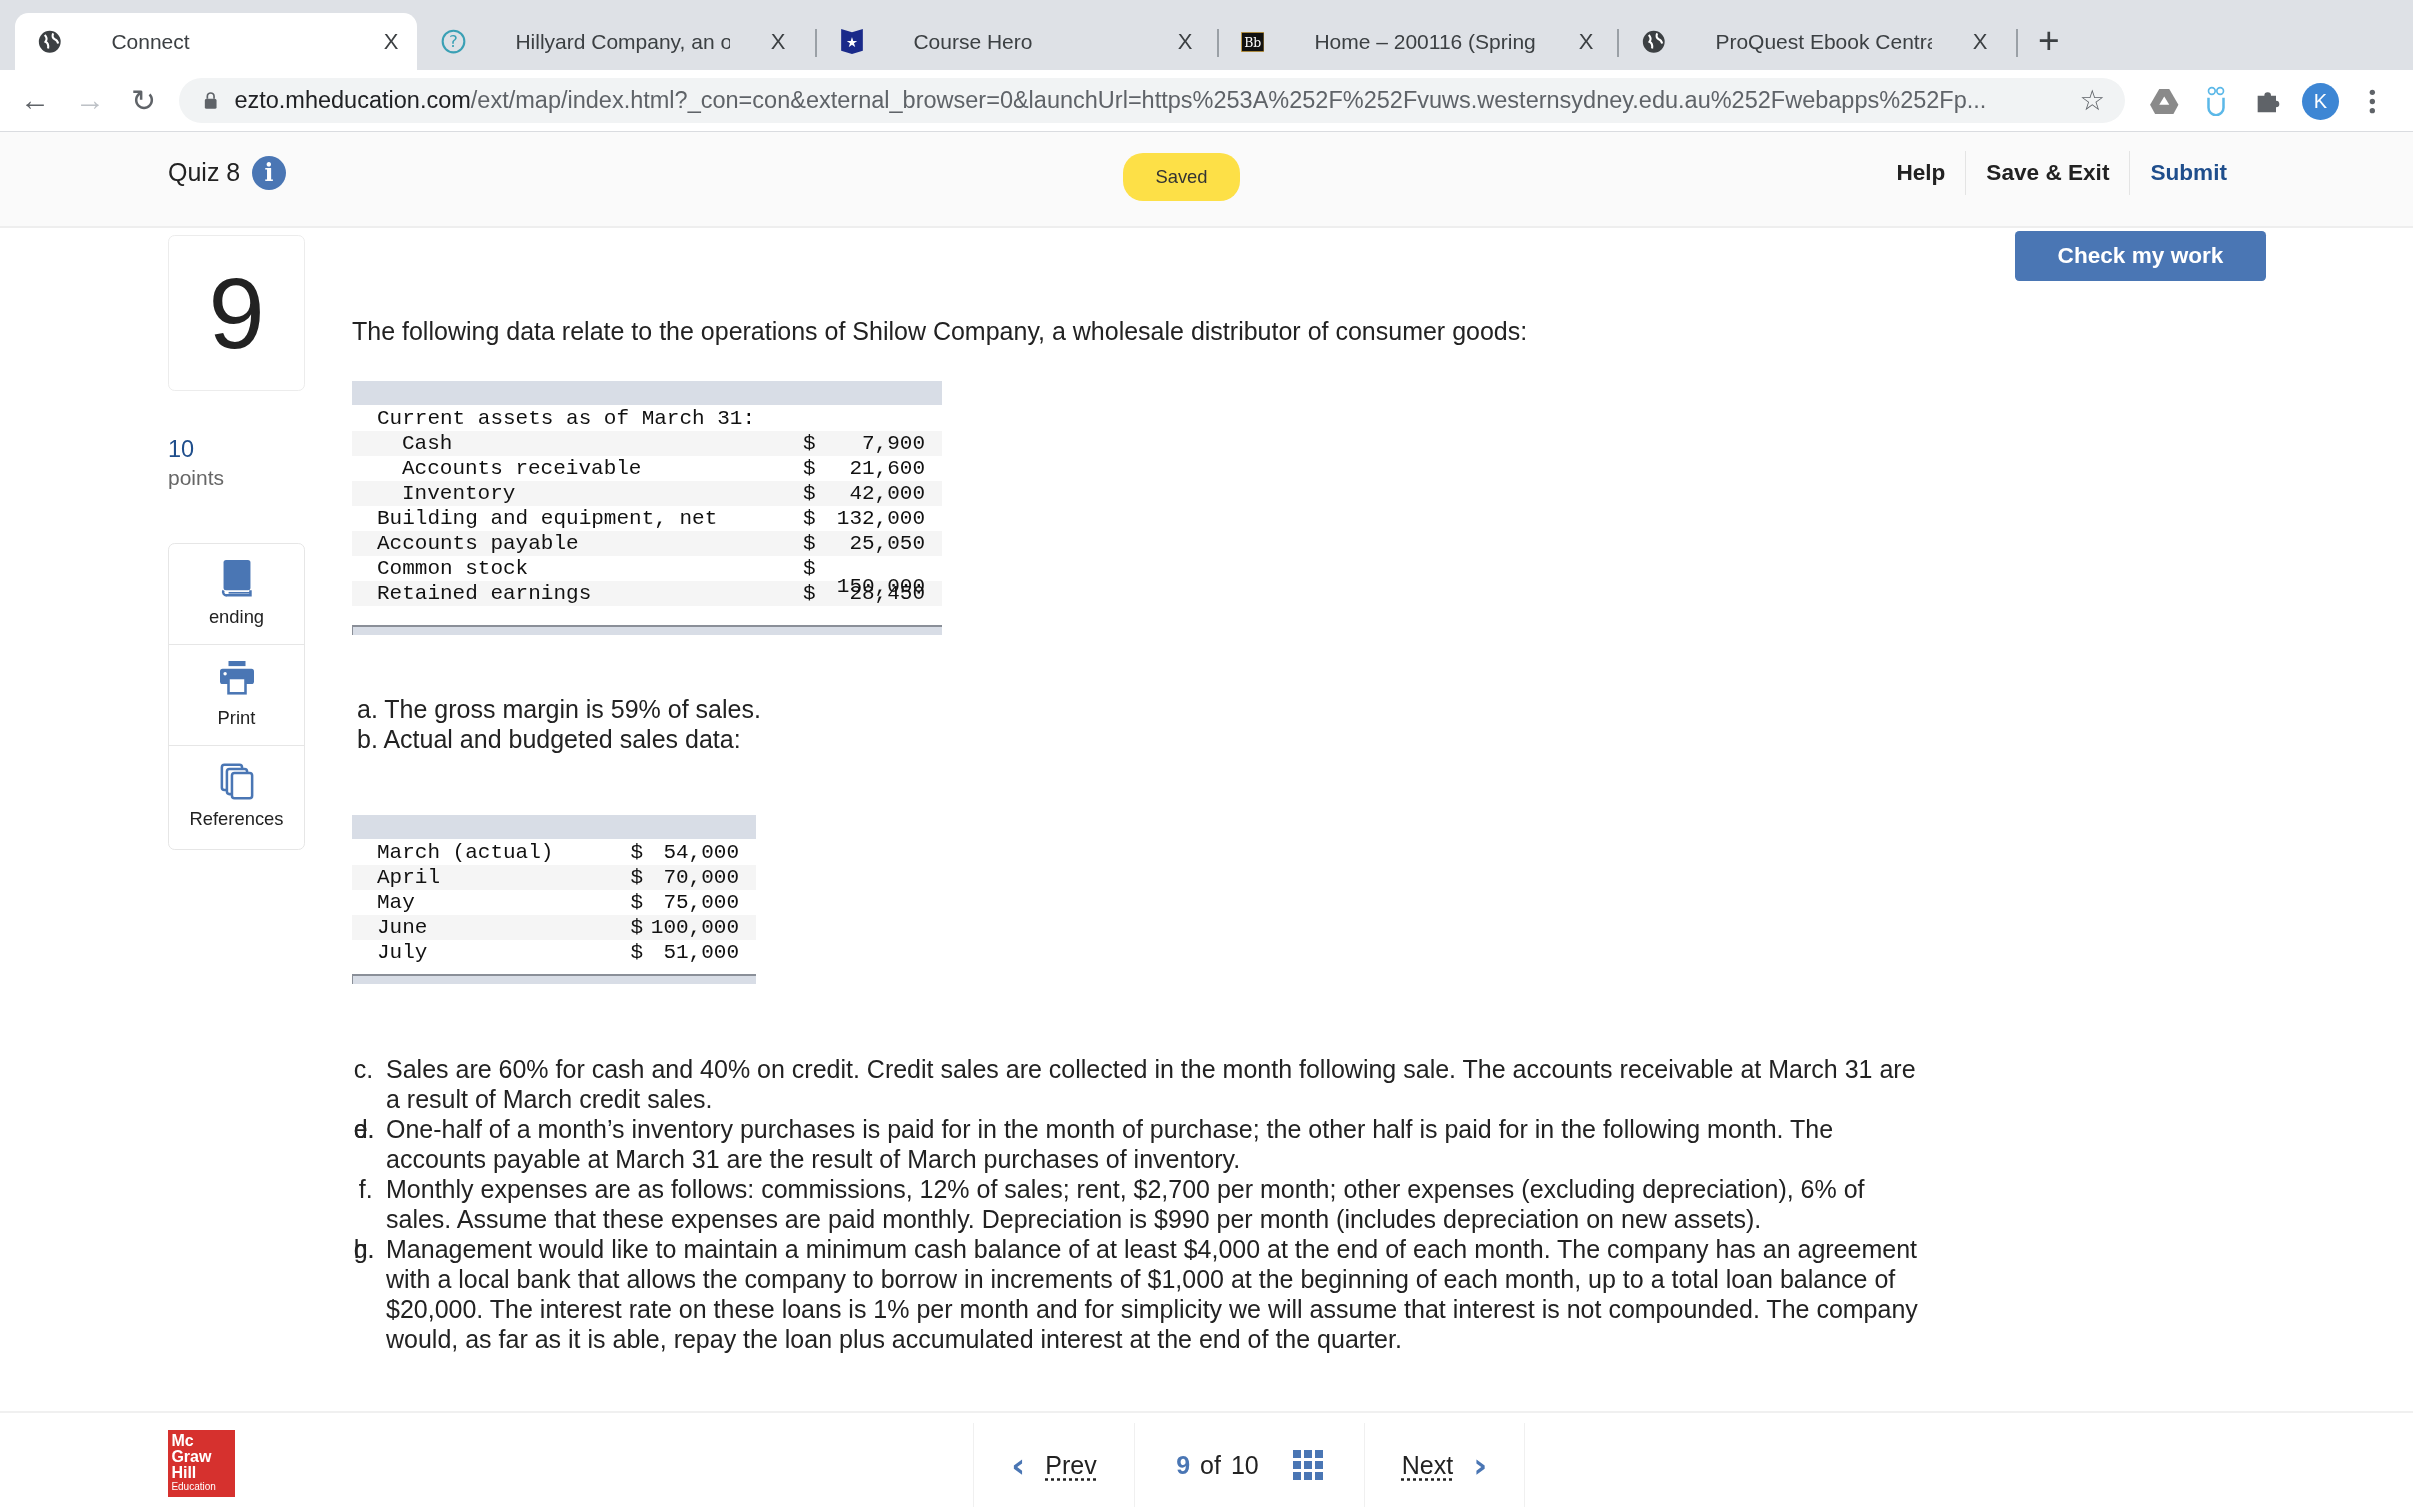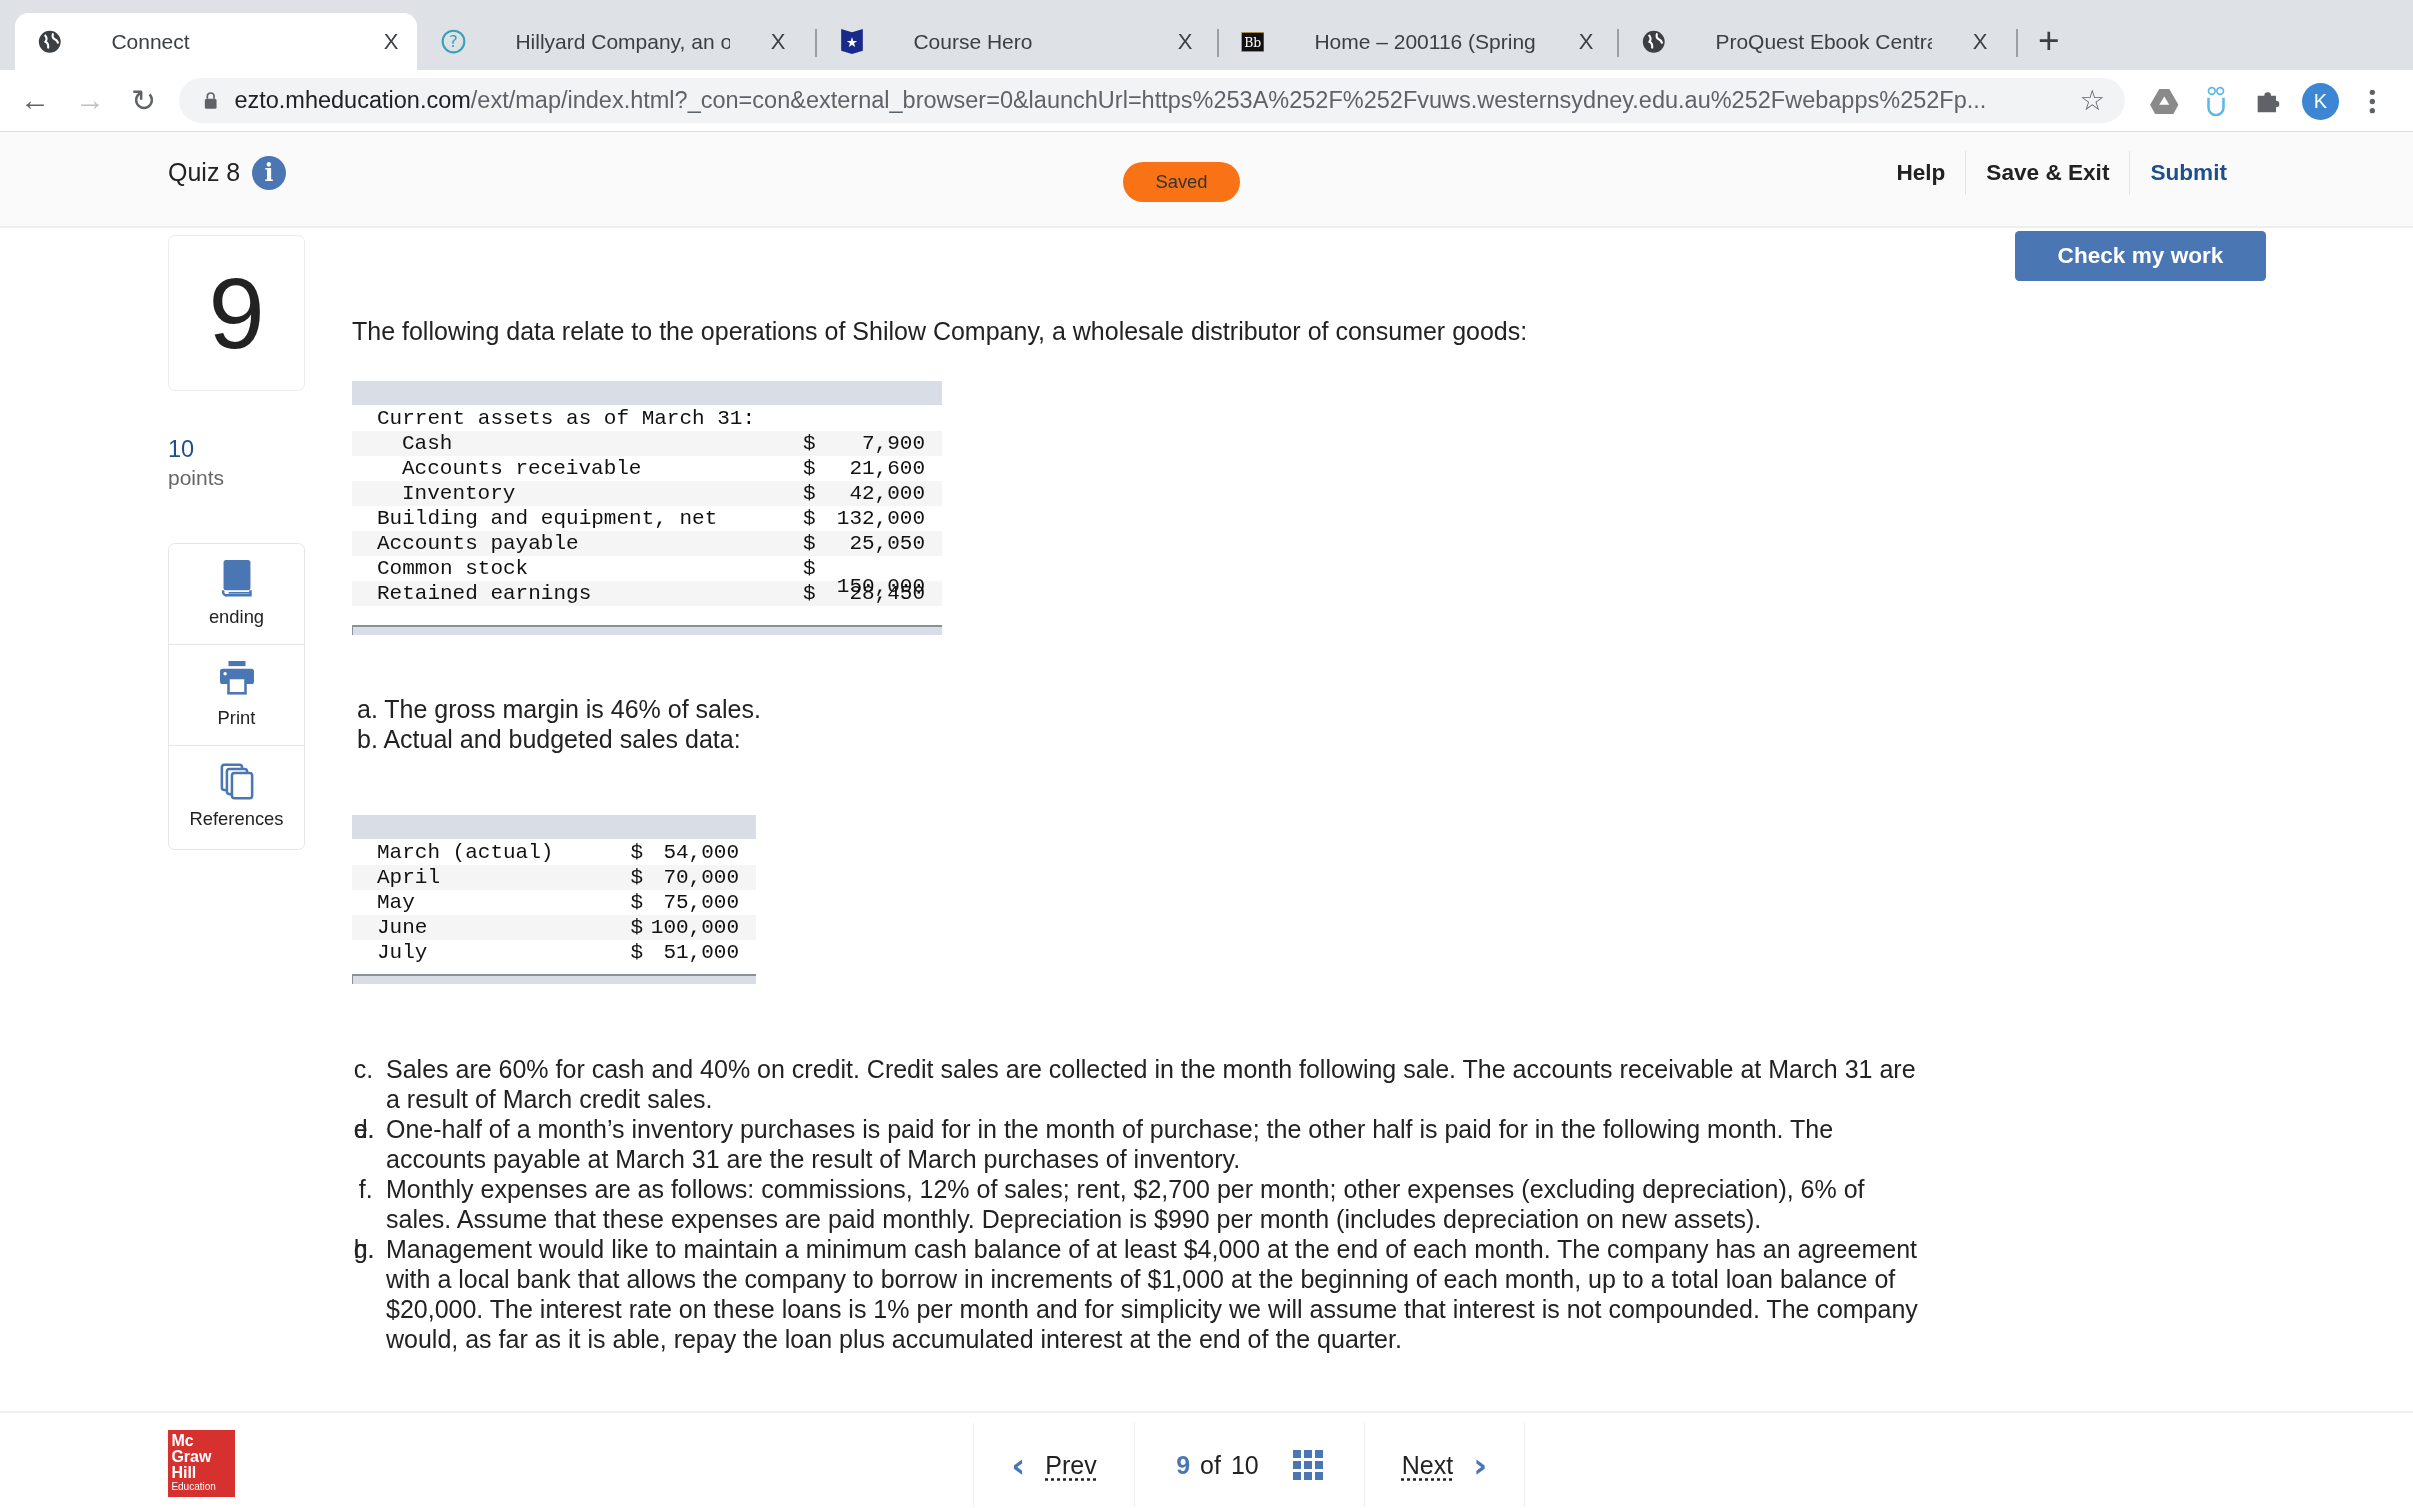--- a/index.html
+++ b/index.html
@@ -22,21 +22,21 @@
   .omnibox .lock { margin-left: 25px; width: 13.4px; height: 17px; position: relative; }
   .omnibox .url { margin-left: 17px; font-size: 23.5px; color: #5f6368; white-space: nowrap; overflow: hidden; flex: 1; }
   .omnibox .url b { color: #202124; font-weight: normal; }
   .omnibox .star { margin-right: 20px; font-size: 28.5px; color: #5f6368; }
   .tb-right { position: absolute; top: 11.7px; display: flex; align-items: center; justify-content: center; height: 39px; }
 
   
   .app-header { position: absolute; left: 0; top: 132px; width: 2413px; height: 96px; background: #fafafa; border-bottom: 2.5px solid #eeeeee; }
   .quiz-title { position: absolute; left: 168px; top: 23.5px; font-size: 25px; color: #222; display: flex; align-items: center; }
   .info-icon { margin-left: 11.7px; width: 34px; height: 34px; border-radius: 50%; background: #4a76b4; color: #fff; font-family: "DejaVu Serif", serif; font-weight: bold; font-size: 23.5px; display: flex; align-items: center; justify-content: center; }
-  .saved-pill { position: absolute; left: 1123px; top: 30px; width: 117px; height: 40px; background: #f97316; border-radius: 20px; font-size: 18.4px; color: #333; display: flex; align-items: center; justify-content: center; }
+  .saved-pill { position: absolute; left: 1123px; top: 21px; width: 117px; height: 48px; background: #fde047; border-radius: 20px; font-size: 18.4px; color: #333; display: flex; align-items: center; justify-content: center; }
   .hdr-links { position: absolute; right: 186px; top: 23.5px; height: 34px; display: flex; align-items: center; }
   .hdr-link { font-size: 22.6px; font-weight: bold; color: #222; padding: 0 20px; border-left: 1.7px solid #e4e4e4; height: 44px; display: flex; align-items: center; }
   .hdr-link:first-child { border-left: none; }
   .hdr-link.submit { color: #1f4e8c; padding-right: 0; }
 
   
   .check-btn { position: absolute; left: 2015px; top: 231px; width: 251px; height: 50px; background: #4a76b4; color: #fff; border-radius: 4.2px; font-size: 22.6px; font-weight: bold; display: flex; align-items: center; justify-content: center; }
   .qnum-box { position: absolute; left: 168px; top: 235px; width: 137px; height: 156px; border: 1.7px solid #ececec; border-radius: 6.7px; display: flex; align-items: center; justify-content: center; font-size: 101px; color: #222; font-weight: 300; }
   .points { position: absolute; left: 168px; top: 436px; }
   .points .num { font-size: 23.5px; color: #1f4e8c; display: block; }
@@ -283,21 +283,21 @@
     <div class="trow">
       <span class="lbl">Retained earnings</span>
       <span class="dollar">$</span>
       <span class="amt" style="width:109px;">28,450</span>
     </div>
   </div>
   <div class="tbl-foot"></div>
 </div>
 
 <div class="ab-text">
-  <div>a. The gross margin is 46% of sales.</div>
+  <div>a. The gross margin is 59% of sales.</div>
   <div>b. Actual and budgeted sales data:</div>
 </div>
 
 <div class="data-table" style="top:815px;width:404px;">
   <div class="tbl-bar"></div>
   <div style="padding-top:1.7px;padding-bottom:8.4px;">
     <div class="trow" style="background:#fff;">
       <span class="lbl">March (actual)</span>
       <span class="dollar" style="width:18.4px;">$</span>
       <span class="amt" style="width:107px;">54,000</span>

